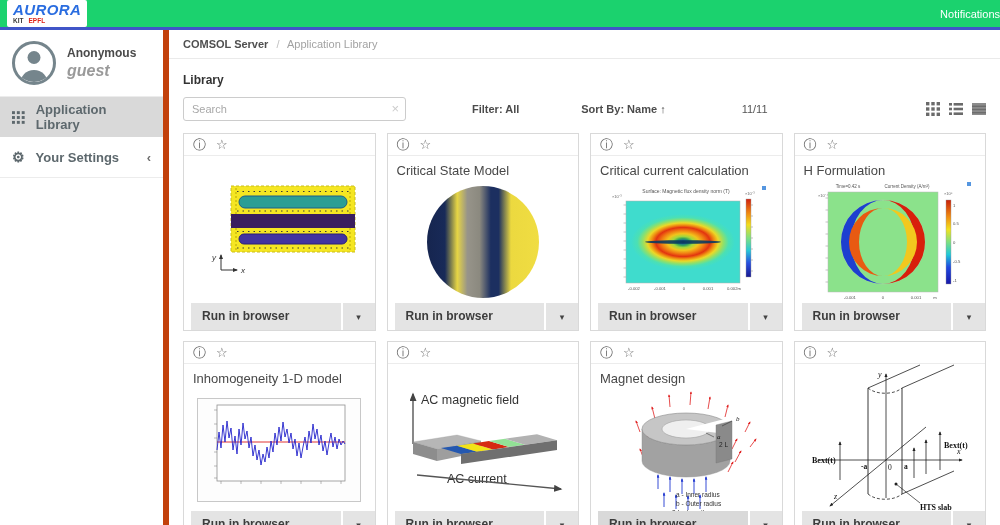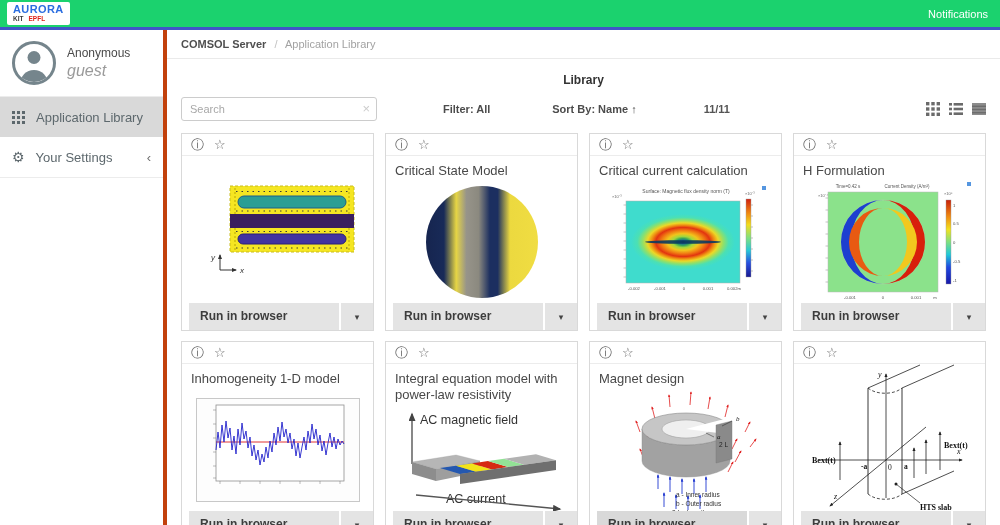--- a/index.html
+++ b/index.html
@@ -4,60 +4,60 @@
 <style>
   html,body{margin:0;padding:0;}
   body{width:1000px;height:525px;overflow:hidden;background:#fff;
        font-family:"Liberation Sans",sans-serif;-webkit-font-smoothing:antialiased;}
   svg{font-family:"Liberation Sans",sans-serif;}
   .serif{font-family:"Liberation Serif",serif;}
 
   
   .topbar{height:27px;background:#1bd26e;display:flex;align-items:center;}
   .logo{background:#fff;margin-left:7px;padding:2px 6px;border-radius:2px;line-height:1;}
-  .logo-main{font-size:11px;font-weight:bold;color:#2a6de0;letter-spacing:.4px;}
+  .logo-main{font-size:15px;font-weight:bold;font-style:italic;color:#2a6de0;letter-spacing:.4px;}
   .logo-sub{display:flex;gap:5px;font-size:6.5px;font-weight:bold;margin-top:1px;}
   .logo-kit{color:#3a3a3a;}
   .logo-epfl{color:#e02418;}
-  .notifications{margin-left:auto;margin-right:12px;font-size:11px;color:#fff;cursor:pointer;}
+  .notifications{margin-left:auto;font-size:11px;color:#fff;cursor:pointer;}
   .accentbar{height:3px;background:#4055c8;}
 
   
   .layout{display:flex;height:495px;}
-  .sidebar{width:163px;border-right:4px solid #c2410c;flex-shrink:0;background:#fff;}
+  .sidebar{width:163px;border-right:6px solid #c2410c;flex-shrink:0;background:#fff;font-weight:bold;}
   .userbox{display:flex;align-items:center;gap:11px;padding:11px 12px;border-bottom:1px solid #ececec;}
   .avatar{width:44px;height:44px;border:3px solid #75858c;border-radius:50%;position:relative;overflow:hidden;box-sizing:border-box;flex-shrink:0;}
   .avatar .head{position:absolute;top:7px;left:50%;transform:translateX(-50%);width:13px;height:13px;border-radius:50%;background:#75858c;}
   .avatar .torso{position:absolute;bottom:-5px;left:50%;transform:translateX(-50%);width:28px;height:17px;border-radius:14px 14px 0 0;background:#75858c;}
   .username{font-size:12px;color:#4a4a4a;}
   .userrole{font-size:16px;color:#9a9a9a;font-style:italic;margin-top:2px;}
   .nav-item{display:flex;align-items:center;gap:11px;height:40px;padding:0 12px;font-size:13px;color:#5d686d;cursor:pointer;}
   .nav-item.selected{background:#d9d9d9;}
   .nav-item.bordered{border-bottom:1px solid #ececec;}
   .nav-gear{font-size:14px;line-height:1;}
   .nav-chevron{margin-left:auto;color:#6e6e6e;font-size:13px;}
 
   
   .content{flex:1;display:flex;flex-direction:column;min-width:0;}
   .breadcrumb{height:28px;line-height:28px;border-bottom:1px solid #eaeaea;padding-left:14px;font-size:11px;}
   .bc-root{color:#4f4f4f;font-weight:700;cursor:pointer;}
   .bc-sep{color:#c2c2c2;margin:0 5px;}
   .bc-cur{color:#a2a2a2;}
   .main{padding:12px 14px 0;flex:1;}
-  .lib-title{font-size:12px;font-weight:bold;color:#333;margin:2px 0 10px;text-align:center;}
+  .lib-title{font-size:12px;font-weight:bold;color:#333;margin:2px 0 10px;}
   .controls{display:flex;align-items:center;}
-  .searchwrap{position:relative;width:196px;}
+  .searchwrap{position:relative;width:223px;}
   .searchwrap input{width:100%;height:24px;box-sizing:border-box;border:1px solid #ccc;border-radius:3px;
     padding:0 22px 0 8px;font-size:11px;color:#555;font-family:inherit;outline:none;}
   .searchwrap input::placeholder{color:#a8a8a8;}
   .clear-x{position:absolute;right:7px;top:5px;color:#ccc;font-size:13px;line-height:13px;cursor:pointer;}
   .ctrl-text{font-size:11px;color:#4c4c4c;font-weight:600;padding-left:44px;}
   .filter{margin-left:22px;cursor:pointer;}
   .sort{margin-left:18px;cursor:pointer;}
-  .count{margin-left:23px;font-weight:700;color:#555;}
+  .count{margin-left:32px;font-weight:400;color:#555;}
   .view-icons{margin-left:auto;display:flex;gap:9px;align-items:center;}
   .vicon{width:14px;height:14px;cursor:pointer;display:block;}
 
   
   .cardgrid{margin-top:12px;display:grid;grid-template-columns:repeat(4,1fr);gap:10px 11px;}
   .card{background:#fff;border:1px solid #d9d9d9;height:198px;display:flex;flex-direction:column;box-sizing:border-box;}
   .card-top{display:flex;align-items:center;gap:10px;padding:4px 9px;border-bottom:1px solid #ececec;font-size:13px;color:#6b6b6b;}
   .ci{cursor:pointer;line-height:1;}
   .card-title{padding:7px 9px 2px;font-size:13px;color:#484848;line-height:1.25;}
   .thumb{flex:1;display:flex;align-items:center;justify-content:center;overflow:hidden;min-height:0;}
@@ -410,21 +410,20 @@
             <div class="run-btn">Run in browser</div>
             <div class="caret-btn">▾</div>
           </div>
         </div>
 
         <div class="card">
           <div class="card-top">
             <span class="ci">ⓘ</span>
             <span class="ci">☆</span>
           </div>
-          <div class="card-title">Integral equation model with power-law resistivity</div>
           <div class="thumb">
             <svg width="184" height="112" viewBox="0 0 184 112">
               <defs>
                 <marker id="t6a" markerWidth="7" markerHeight="7" refX="5" refY="2.5" orient="auto">
                     <path d="M0,0 L6,2.5 L0,5 Z" fill="#444"></path>
                   </marker>
               </defs>
               <line x1="22" y1="62" x2="22" y2="12" stroke="#555" stroke-width="1.4" marker-end="url(#t6a)"></line>
               <text x="30" y="22" font-size="12.5" fill="#333">AC magnetic field</text>
               <polygon points="22,60 66,53 90,59 46,67" fill="#b6b6b6" stroke="#9a9a9a" stroke-width="0.3"></polygon>

